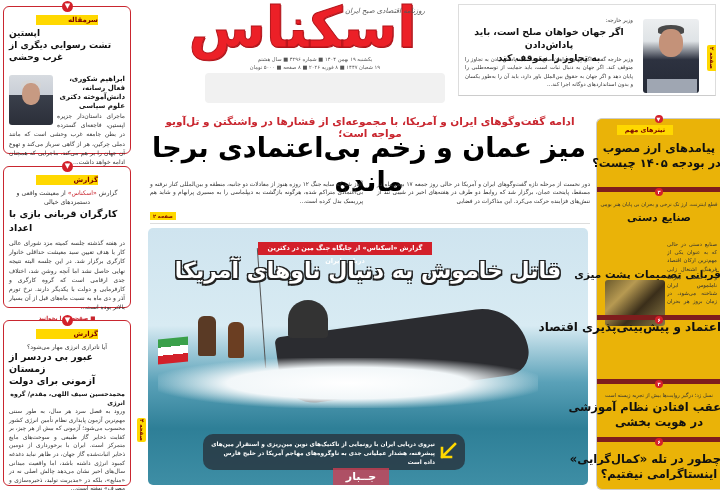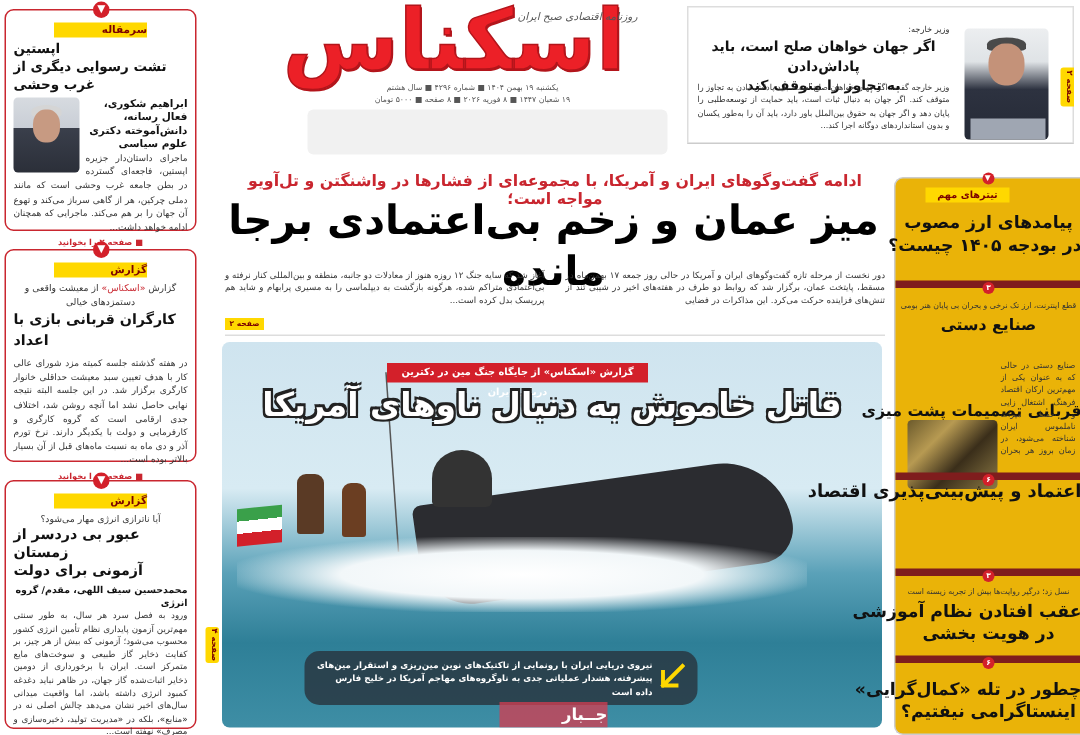--- a/index.html
+++ b/index.html
@@ -48,38 +48,38 @@
   .photo { position: absolute; left: 148px; top: 228px; width: 440px; height: 257px; border-radius: 5px; overflow: hidden; background: linear-gradient(180deg,#cfe4ef 0%,#d8ebf3 38%,#5aa1b8 60%,#2e7f97 78%,#3e8ea5 100%); }
   .photo-tag { position: absolute; left: 110px; top: 14px; width: 174px; height: 13px; background: #d3202a; color: #fff; font-size: 6.5px; font-weight: bold; text-align: center; line-height: 13px; }
   .photo-title { position: absolute; left: 0; top: 28px; width: 440px; text-align: center; color: #fff; font-weight: bold; font-size: 22px; line-height: 30px; text-shadow: -1.5px -1.5px 0 #222, 1.5px -1.5px 0 #222, -1.5px 1.5px 0 #222, 1.5px 1.5px 0 #222; }
   .boat { position: absolute; left: 130px; top: 92px; width: 250px; height: 70px; background: #2b2c30; border-radius: 10px 80px 40px 60px; transform: rotate(-8deg); }
   .boat-cabin { position: absolute; left: 140px; top: 72px; width: 40px; height: 38px; border-radius: 50% 50% 10% 10%; background: #333; }
   .spray { position: absolute; left: 10px; top: 130px; width: 380px; height: 50px; background: radial-gradient(ellipse at center,#ffffff 0%,#f2f7f9 45%,rgba(255,255,255,0) 75%); }
   .flag { position: absolute; left: 10px; top: 110px; width: 30px; height: 25px; background: linear-gradient(180deg,#3aa04a 0%,#3aa04a 33%,#fff 33%,#fff 66%,#d3202a 66%,#d3202a 100%); transform: skewY(-6deg); }
   .mast { position: absolute; left: 113px; top: 20px; width: 1px; height: 120px; background: #555; transform: rotate(-4deg); }
   .caption { position: absolute; left: 55px; top: 206px; width: 262px; height: 36px; background: rgba(40,52,62,0.82); border-radius: 10px; padding: 6px 30px 4px 8px; color: #fff; font-size: 5.8px; line-height: 9px; text-align: right; font-weight: bold; }
   .arrow { position: absolute; right: 8px; top: 8px; width: 18px; height: 18px; }
-  .watermark { position: absolute; left: 185px; top: 240px; width: 72px; height: 17px; background: rgba(214,60,80,0.75); color: #fff; font-size: 11px; font-weight: bold; text-align: right; line-height: 17px; }
+  .watermark { position: absolute; left: 185px; top: 240px; width: 56px; height: 17px; background: rgba(214,60,80,0.75); color: #fff; font-size: 11px; font-weight: bold; text-align: center; line-height: 17px; }
 
   
   .rcol { position: absolute; left: 596px; top: 118px; width: 124px; height: 372px; border: 1px solid #ccc; border-right: none; border-radius: 6px 0 0 6px; background: #eab308; }
   .rsec { position: absolute; left: 0; width: 124px; border-top: 5px solid #7f1d1d; }
   .rpin { position: absolute; left: 50%; margin-left: -4px; width: 8px; height: 8px; border-radius: 50%; background: #d3202a; color: #fff; font-size: 5px; line-height: 8px; text-align: center; font-weight: bold; }
   .rtitle { font-weight: bold; text-align: center; font-size: 11.5px; line-height: 15px; color: #111; white-space: nowrap; }
   .rkicker { font-size: 5.2px; color: #333; text-align: center; white-space: nowrap; }
   .craft { position: absolute; left: 8px; top: 88px; width: 60px; height: 46px; border-radius: 3px; background: linear-gradient(135deg,#6b5a2c 0%,#b79a52 30%,#3a2e1a 60%,#8c7a45 100%); }
 </style>
 </head>
 <body>
 
 <div class="lbox" style="top:6px;height:148px;">
   <div class="pin">▼</div>
   <span class="ytag">سرمقاله</span>
   <div class="htitle" style="font-size:9px;line-height:11px;">اپستین</div>
-  <div class="htitle" style="font-size:9px;line-height:12px;margin-bottom:2px;">تشت رسوایی دیگری از غرب وحشی</div>
+  <div class="htitle" style="font-size:9px;line-height:12px;margin-bottom:12px;">تشت رسوایی دیگری از غرب وحشی</div>
   <div class="portrait">
       <div class="hair"></div>
       <div class="face"></div>
     </div>
   <div class="author">ابراهیم شکوری، فعال رسانه، دانش‌آموخته دکتری علوم سیاسی</div>
   <div class="body">ماجرای داستان‌دار جزیره اپستین، فاجعه‌ای گسترده در بطن جامعه غرب وحشی است که مانند دملی چرکین، هر از گاهی سرباز می‌کند و تهوع آن جهان را بر هم می‌کند. ماجرایی که همچنان ادامه خواهد داشت...</div>
   <div class="more">■ صفحه ۲ را بخوانید</div>
 </div>
 
 <div class="lbox" style="top:166px;height:142px;">

